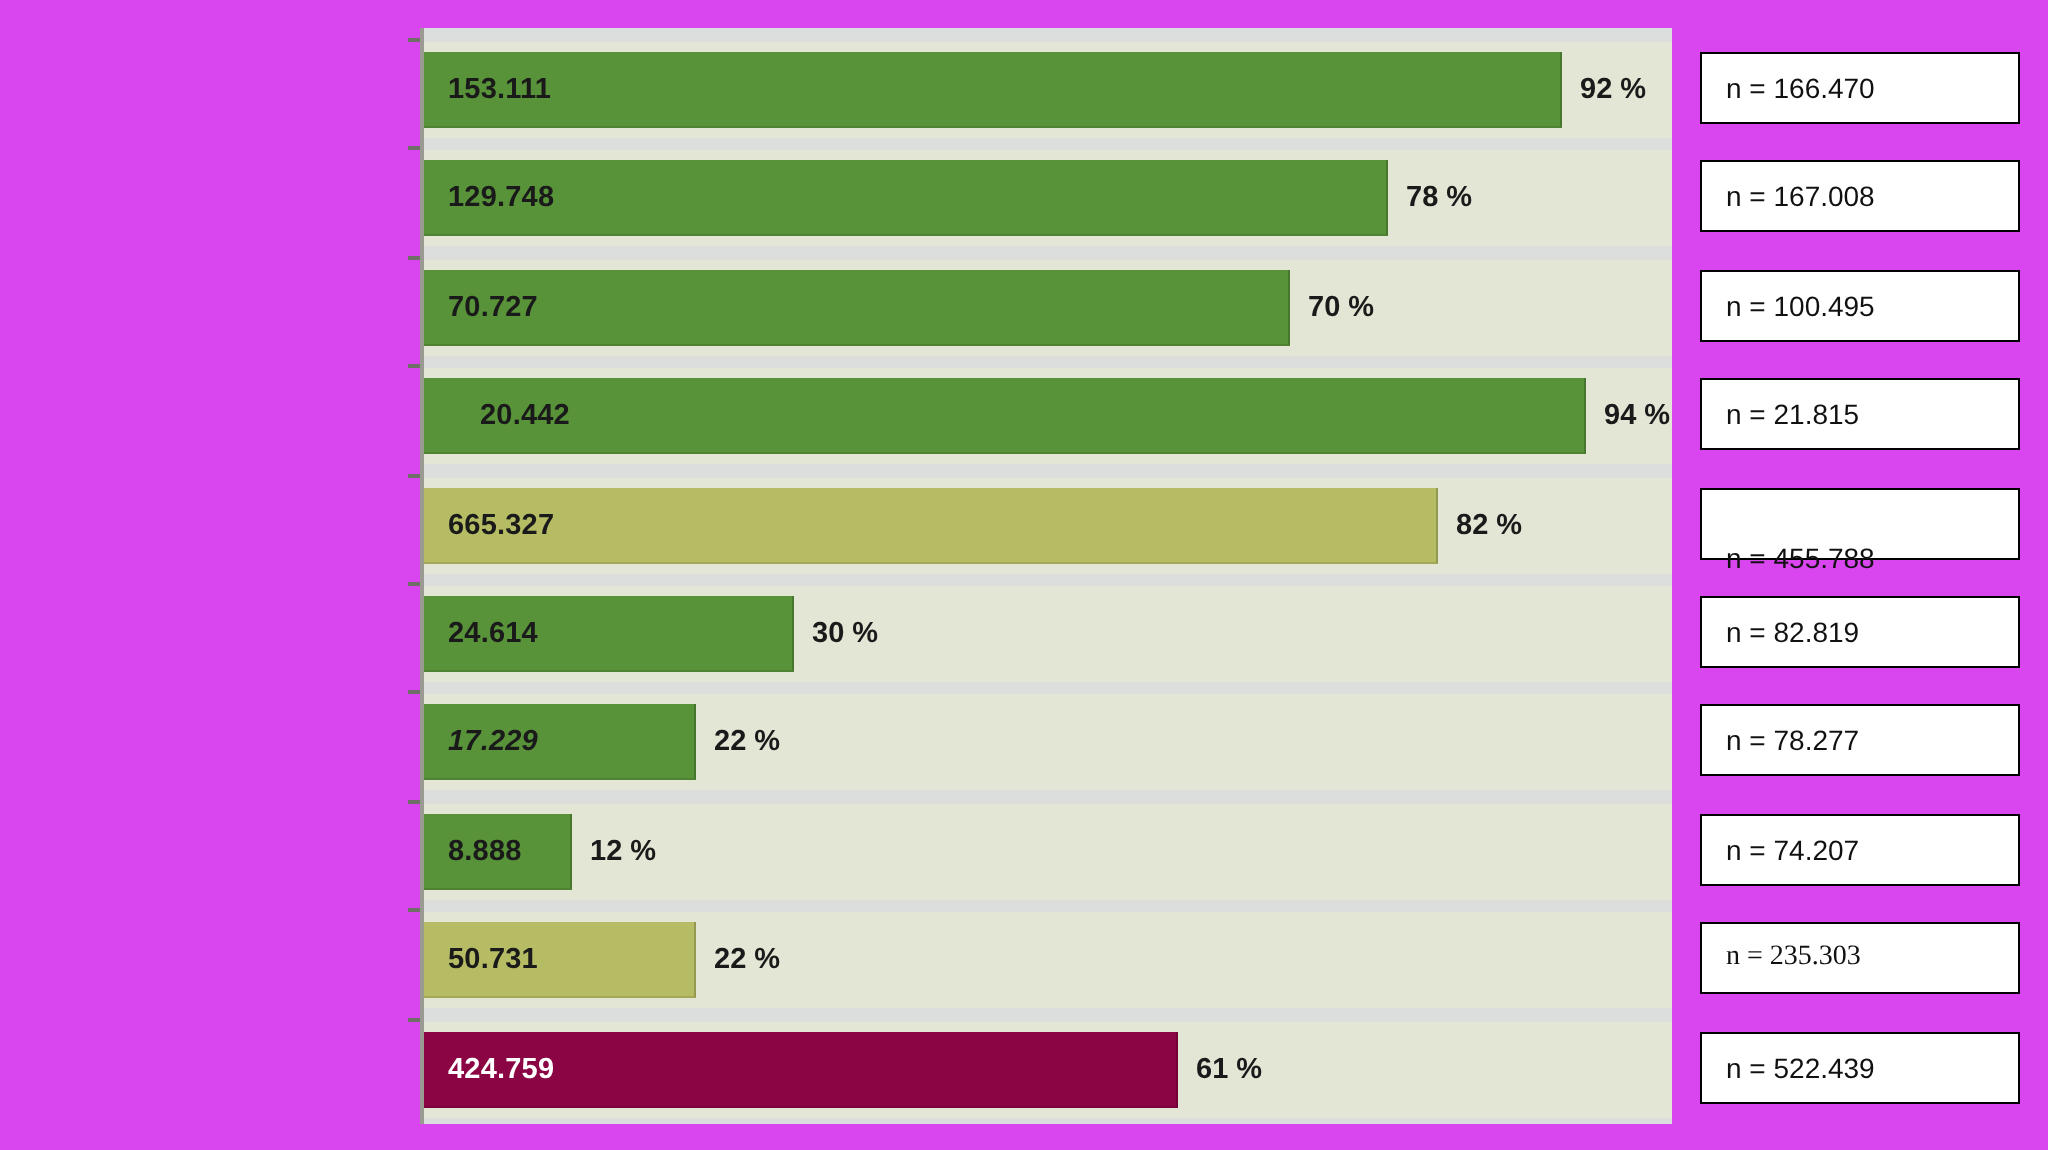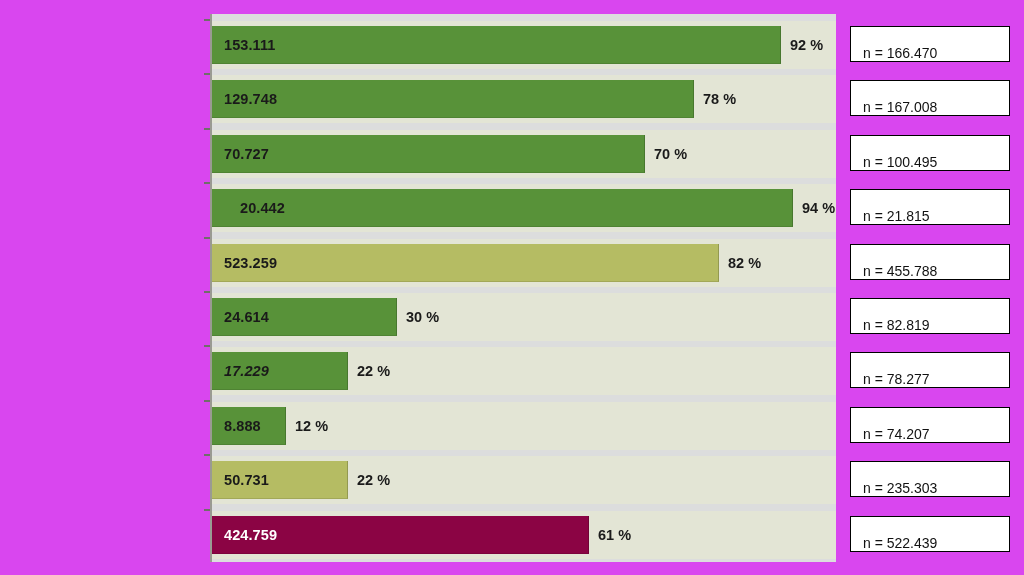--- a/index.html
+++ b/index.html
@@ -89,21 +89,21 @@
     background: #6f6f68;
   }
 
   
   .n-box {
     position: absolute;
     background: #ffffff;
     border: 1px solid #000000;
     box-sizing: border-box;
     display: flex;
-    align-items: flex-end;
+    align-items: center;
   }
   .n-text {
     font-size: 14px;
     color: #111111;
     white-space: nowrap;
     font-family: "Liberation Sans", sans-serif;
   }
 </style>
 </head>
 <body>
@@ -135,21 +135,21 @@
       <div class="tick" style="left: 204px; top: 127.8px; position: absolute;"></div>
       <div class="bar" style="position: absolute; left: 212px; top: 134.8px; width: 433px; background: rgb(88, 146, 57);"></div>
       <div class="bar-label" style="position: absolute; left: 224px; top: 153.8px;">70.727</div>
       <div class="pct-label" style="left: 654px; top: 153.8px;">70 %</div>
       <div class="tick" style="left: 204px; top: 182.2px; position: absolute;"></div>
       <div class="bar" style="position: absolute; left: 212px; top: 189.2px; width: 581px; background: rgb(88, 146, 57);"></div>
       <div class="bar-label" style="position: absolute; left: 240px; top: 208.2px;">20.442</div>
       <div class="pct-label" style="left: 802px; top: 208.2px;">94 %</div>
       <div class="tick" style="left: 204px; top: 236.6px; position: absolute;"></div>
       <div class="bar" style="position: absolute; left: 212px; top: 243.6px; width: 507px; background: rgb(181, 188, 99);"></div>
-      <div class="bar-label" style="position: absolute; left: 224px; top: 262.6px;">523.259</div>
+      <div class="bar-label" style="position: absolute; left: 224px; top: 262.6px;">665.327</div>
       <div class="pct-label" style="left: 728px; top: 262.6px;">82 %</div>
       <div class="tick" style="left: 204px; top: 291px; position: absolute;"></div>
       <div class="bar" style="position: absolute; left: 212px; top: 298px; width: 185px; background: rgb(88, 146, 57);"></div>
       <div class="bar-label" style="position: absolute; left: 224px; top: 317px; text-align: center;">24.614</div>
       <div class="pct-label" style="left: 406px; top: 317px;">30 %</div>
       <div class="tick" style="left: 204px; top: 345.4px; position: absolute;"></div>
       <div class="bar" style="position: absolute; left: 212px; top: 352.4px; width: 136px; background: rgb(88, 146, 57);"></div>
       <div class="bar-label" style="position: absolute; left: 224px; top: 371.4px; font-style: italic;">17.229</div>
       <div class="pct-label" style="left: 357px; top: 371.4px;">22 %</div>
       <div class="tick" style="left: 204px; top: 399.8px; position: absolute;"></div>
@@ -184,20 +184,20 @@
       <div class="n-box" style="left: 850px; top: 298px; width: 160px; height: 36px;">
         <span class="n-text" style="margin-left: 12px;">n = 82.819</span>
       </div>
       <div class="n-box" style="left: 850px; top: 352.4px; width: 160px; height: 36px;">
         <span class="n-text" style="margin-left: 12px;">n = 78.277</span>
       </div>
       <div class="n-box" style="left: 850px; top: 406.8px; width: 160px; height: 36px;">
         <span class="n-text" style="margin-left: 12px;">n = 74.207</span>
       </div>
       <div class="n-box" style="left: 850px; top: 461.2px; width: 160px; height: 36px;">
-        <span class="n-text" style="margin-left: 12px;">n = 235.303</span>
+        <span class="n-text" style="margin-left: 12px; font-family: Liberation Serif, serif;">n = 235.303</span>
       </div>
       <div class="n-box" style="left: 850px; top: 515.6px; width: 160px; height: 36px;">
         <span class="n-text" style="margin-left: 12px;">n = 522.439</span>
       </div>
     </div>
 
 </div>
 
 </body></html>

